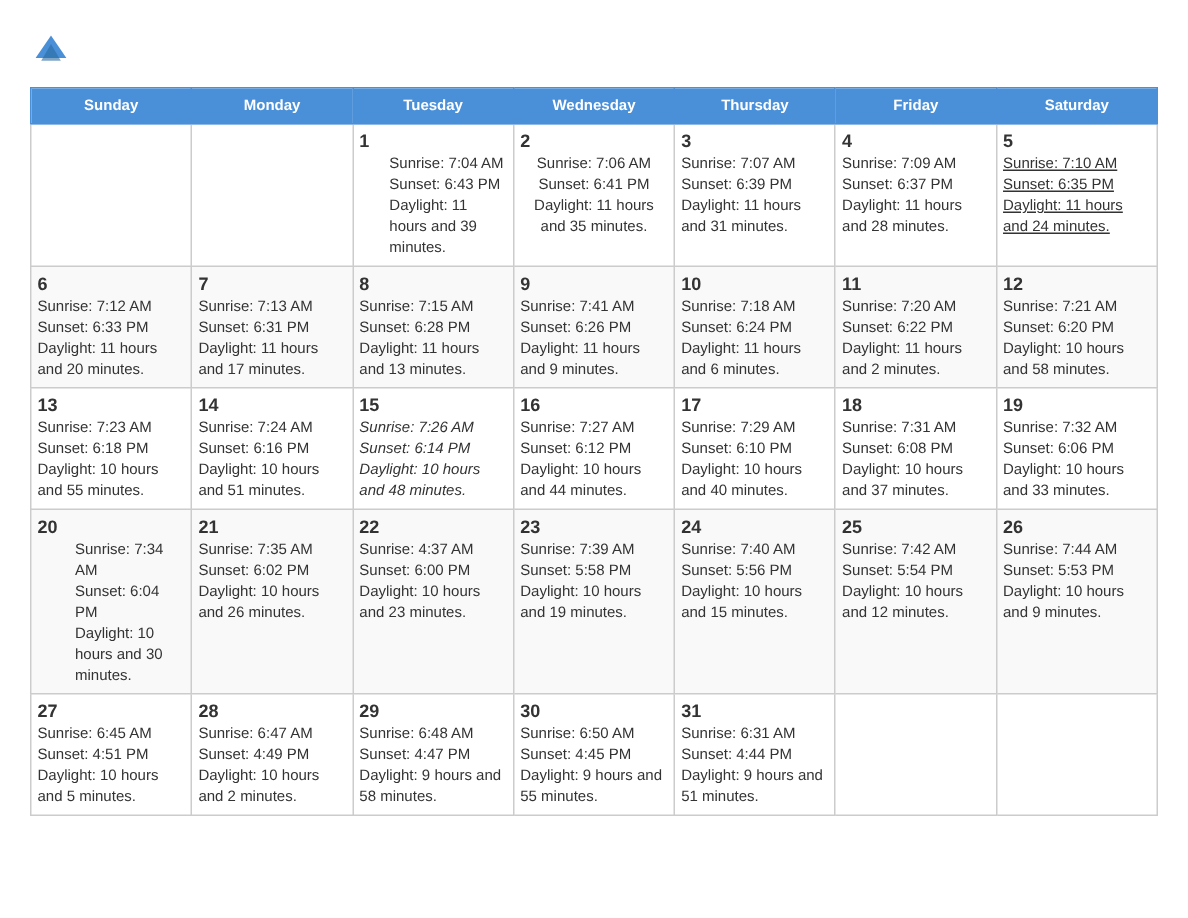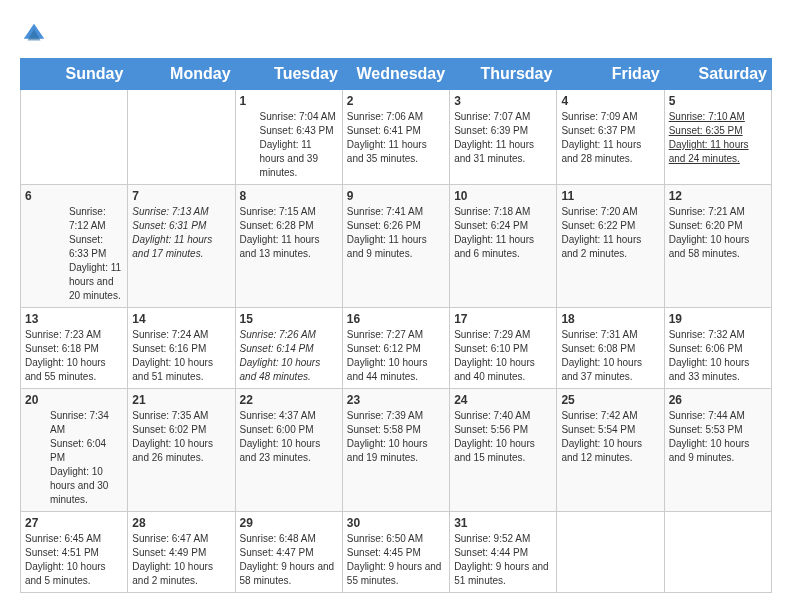--- a/index.html
+++ b/index.html
@@ -46,22 +46,22 @@
     }
     table {
       width: 100%;
       border-collapse: collapse;
       font-size: 11px;
     }
     thead tr th {
       background: #4a90d9;
       color: #fff;
       padding: 6px 4px;
-      text-align: right;
-      font-size: 16px;
+      text-align: center;
+      font-size: 10px;
       border: 1px solid #4a90d9;
     }
     tbody tr td {
       border: 1px solid #ccc;
       vertical-align: top;
       padding: 4px;
       min-height: 80px;
       height: 80px;
       width: calc(100% / 7);
       background: #fff;
@@ -120,21 +120,21 @@
         <td class="empty-cell"></td>
         <td class="empty-cell"></td>
         <td>
           <span class="day-num">1</span>
           <div class="day-info" style="white-space: pre-line; margin-left: 20px;">Sunrise: 7:04 AM
 Sunset: 6:43 PM
 Daylight: 11 hours and 39 minutes.</div>
         </td>
         <td>
           <span class="day-num">2</span>
-          <div class="day-info" style="white-space: pre-line;">Sunrise: 7:06 AM
+          <div class="day-info" style="white-space: pre-line; text-align: center;">Sunrise: 7:06 AM
 Sunset: 6:41 PM
 Daylight: 11 hours and 35 minutes.</div>
         </td>
         <td>
           <span class="day-num">3</span>
           <div class="day-info" style="white-space: pre-line;">Sunrise: 7:07 AM
 Sunset: 6:39 PM
 Daylight: 11 hours and 31 minutes.</div>
         </td>
         <td>
@@ -146,27 +146,27 @@
         <td>
           <span class="day-num">5</span>
           <div class="day-info" style="white-space: pre-line; text-decoration: underline;">Sunrise: 7:10 AM
 Sunset: 6:35 PM
 Daylight: 11 hours and 24 minutes.</div>
         </td>
       </tr>
       <tr>
         <td>
           <span class="day-num">6</span>
-          <div class="day-info" style="white-space: pre-line; margin-left: 44px;">Sunrise: 7:12 AM
+          <div class="day-info" style="white-space: pre-line;">Sunrise: 7:12 AM
 Sunset: 6:33 PM
 Daylight: 11 hours and 20 minutes.</div>
         </td>
         <td>
           <span class="day-num">7</span>
-          <div class="day-info" style="white-space: pre-line; font-style: italic;">Sunrise: 7:13 AM
+          <div class="day-info" style="white-space: pre-line;">Sunrise: 7:13 AM
 Sunset: 6:31 PM
 Daylight: 11 hours and 17 minutes.</div>
         </td>
         <td>
           <span class="day-num">8</span>
           <div class="day-info" style="white-space: pre-line;">Sunrise: 7:15 AM
 Sunset: 6:28 PM
 Daylight: 11 hours and 13 minutes.</div>
         </td>
         <td>
@@ -302,21 +302,21 @@
 Daylight: 9 hours and 58 minutes.</div>
         </td>
         <td>
           <span class="day-num">30</span>
           <div class="day-info" style="white-space: pre-line;">Sunrise: 6:50 AM
 Sunset: 4:45 PM
 Daylight: 9 hours and 55 minutes.</div>
         </td>
         <td>
           <span class="day-num">31</span>
-          <div class="day-info" style="white-space: pre-line;">Sunrise: 9:52 AM
+          <div class="day-info" style="white-space: pre-line;">Sunrise: 6:31 AM
 Sunset: 4:44 PM
 Daylight: 9 hours and 51 minutes.</div>
         </td>
         <td class="empty-cell"></td>
         <td class="empty-cell"></td>
       </tr>
     </tbody>
 </table>
 
 </body></html>

